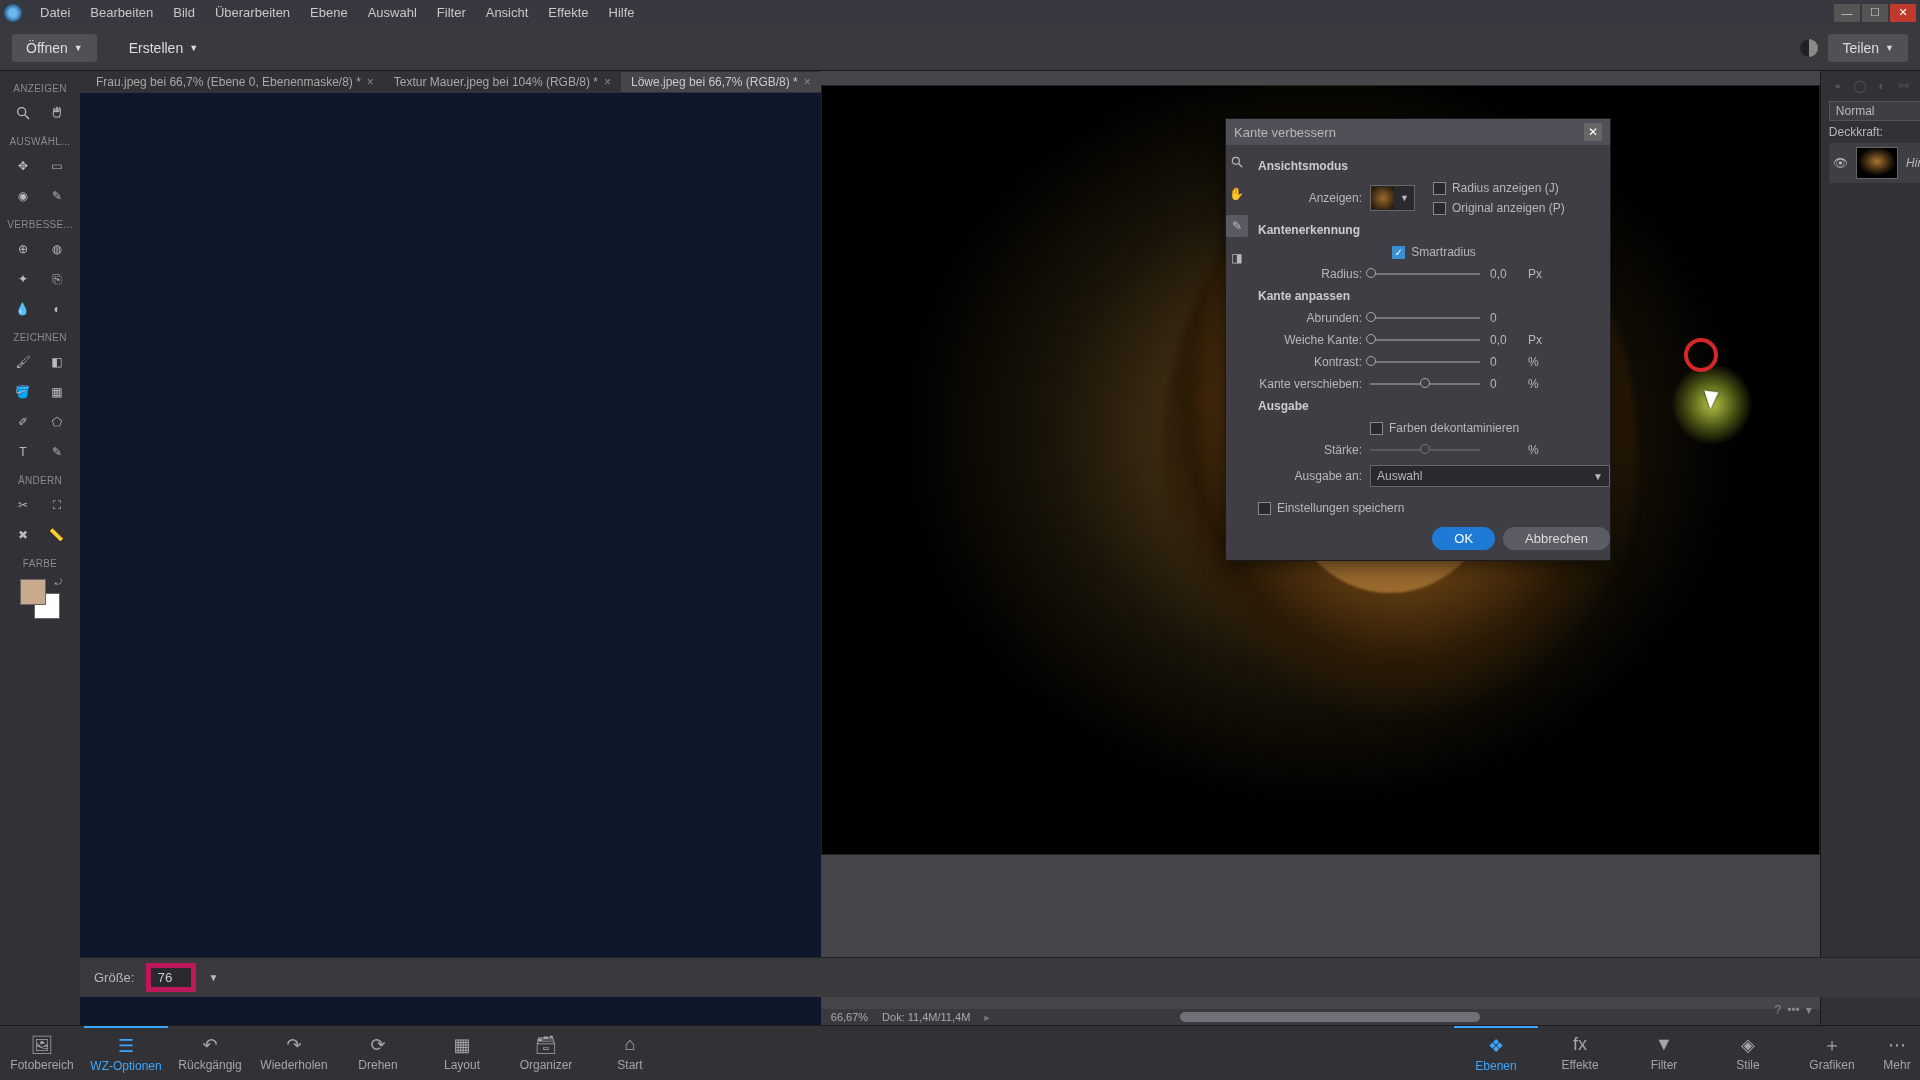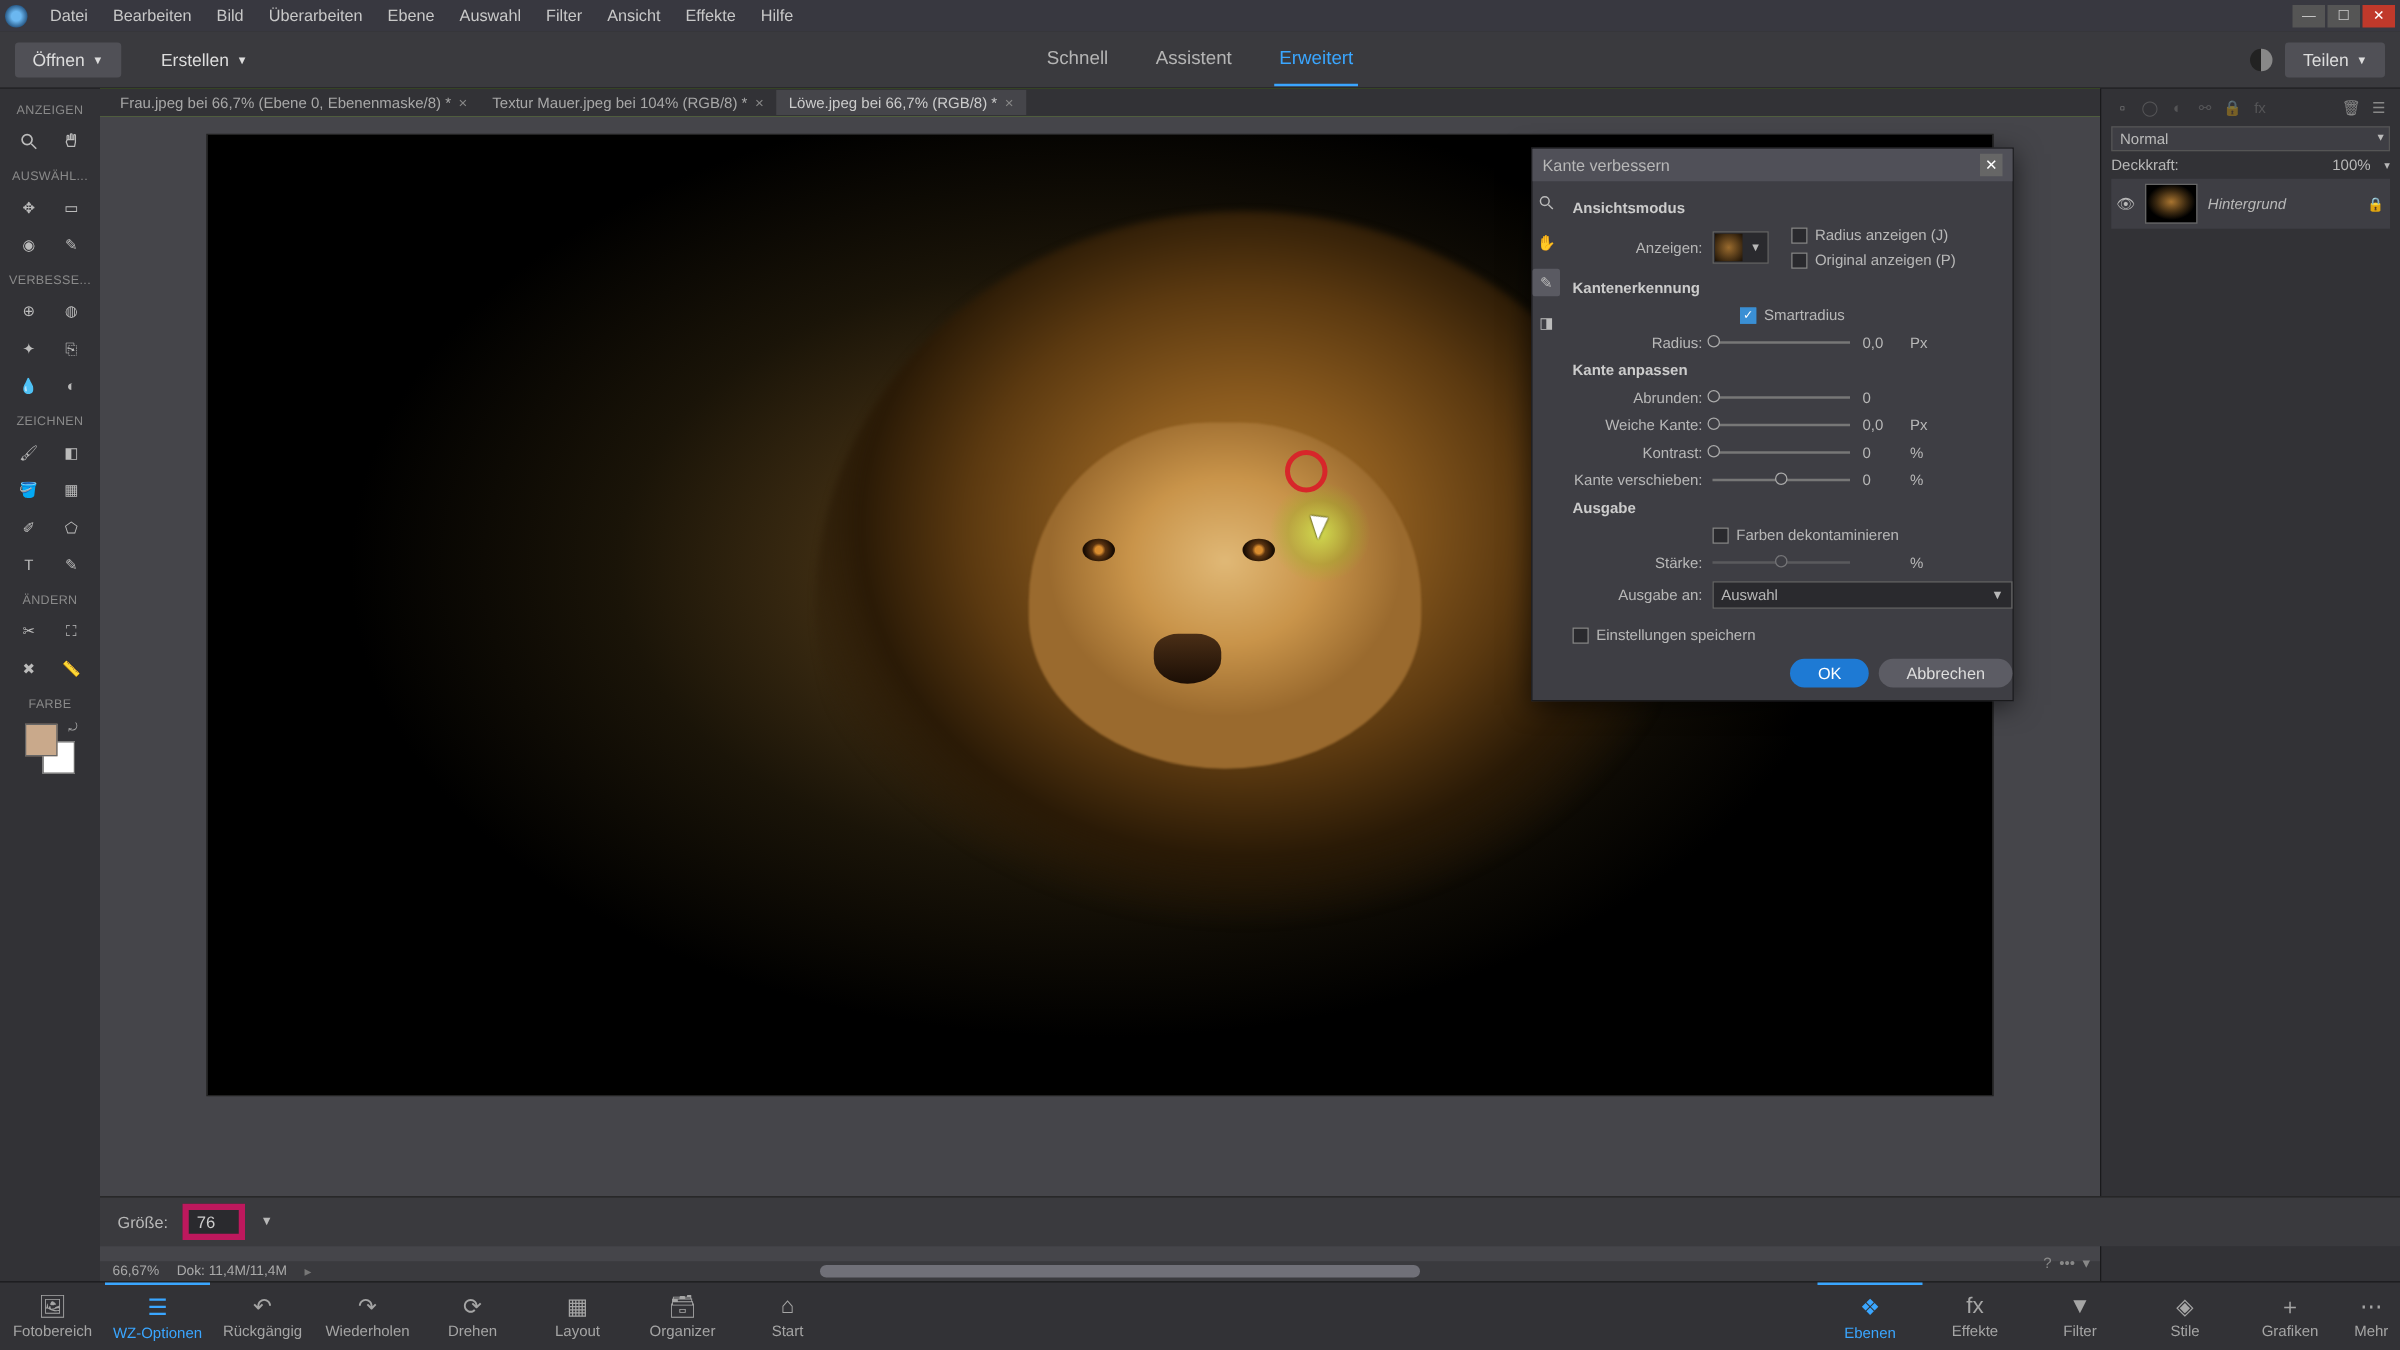--- a/index.html
+++ b/index.html
@@ -21,21 +21,21 @@
 .main{display:flex;height:calc(100% - 25px - 46px - 55px)}
 .left-tools{width:80px;background:#323236;display:flex;flex-direction:column;align-items:center;padding-top:4px}
 .tool-sect{font-size:10px;color:#8a8a8a;margin:8px 12px 4px;letter-spacing:0.3px}
 .tool-row{display:flex;gap:6px;margin:2px 0}
 .tool-btn{width:28px;height:26px;display:flex;align-items:center;justify-content:center;cursor:pointer;border-radius:2px;color:#bbb}
 .tool-btn svg{width:16px;height:16px;fill:#bbb;stroke:#bbb}
 .swatch{margin-top:6px;position:relative;width:40px;height:40px}
 .swatch .fg{position:absolute;width:26px;height:26px;background:#c9a98b;border:1px solid #666;top:0;left:0}
 .swatch .bg{position:absolute;width:26px;height:26px;background:#fff;border:1px solid #666;bottom:0;right:0}
 .swatch .mini{position:absolute;right:-2px;top:-2px;font-size:9px;color:#aaa}
-.doc-area{flex:1;display:flex;flex-direction:column;background:#84cc16}
+.doc-area{flex:1;display:flex;flex-direction:row;background:#0f172a}
 .tab-strip{height:22px;display:flex;align-items:center;background:#323236;padding-left:6px}
 .doc-tab{padding:3px 10px;font-size:12px;color:#a8a8a8;display:flex;align-items:center;gap:6px;cursor:pointer}
 .doc-tab.active{background:#45454a;color:#ccc}
 .doc-tab .x{font-size:12px;color:#888}
 .canvas-wrap{flex:1;position:relative;overflow:hidden;background:#45454a;display:flex;align-items:flex-start;justify-content:center}
 .canvas{margin-top:14px;width:1430px;height:770px;background:radial-gradient(ellipse 60% 70% at 50% 45%,#6b5025 0%,#3d2c12 25%,#1a1408 45%,#000 70%);position:relative;border:1px solid #222}
 .mane{position:absolute;left:34%;top:8%;width:48%;height:82%;background:radial-gradient(ellipse 62% 58% at 50% 40%,#b5802f 0%,#8a5a1e 28%,#5b3910 52%,#2a1a06 72%,transparent 88%);border-radius:50%;filter:blur(3px)}
 .face{position:absolute;left:46%;top:30%;width:22%;height:36%;background:radial-gradient(ellipse 60% 60% at 50% 40%,#e0b876 0%,#c9944a 40%,#9a6a2e 75%);border-radius:48% 48% 52% 52%/54% 54% 46% 46%;filter:blur(1px)}
 .eye{position:absolute;width:26px;height:18px;background:radial-gradient(circle,#d98c2e 18%,#5a3310 34%,#1a0d03 72%);border-radius:50%}
 .eye.l{left:49%;top:42%}
@@ -119,25 +119,20 @@
 <div class="toolbar">
   <div class="tb-btn">
       <span>Öffnen</span>
       <span class="chev">▼</span>
     </div>
   <div style="width:18px"></div>
   <div class="tb-btn" style="background:transparent">
       <span>Erstellen</span>
       <span class="chev">▼</span>
     </div>
-  <div class="mode-tabs">
-    <div class="mode-tab">Schnell</div>
-    <div class="mode-tab">Assistent</div>
-    <div class="mode-tab active">Erweitert</div>
-  </div>
   <div class="tb-right">
     <div class="theme-circle"></div>
     <div class="tb-btn">
         <span>Teilen</span>
         <span class="chev">▼</span>
       </div>
   </div>
 </div>
 
 <div class="main">

